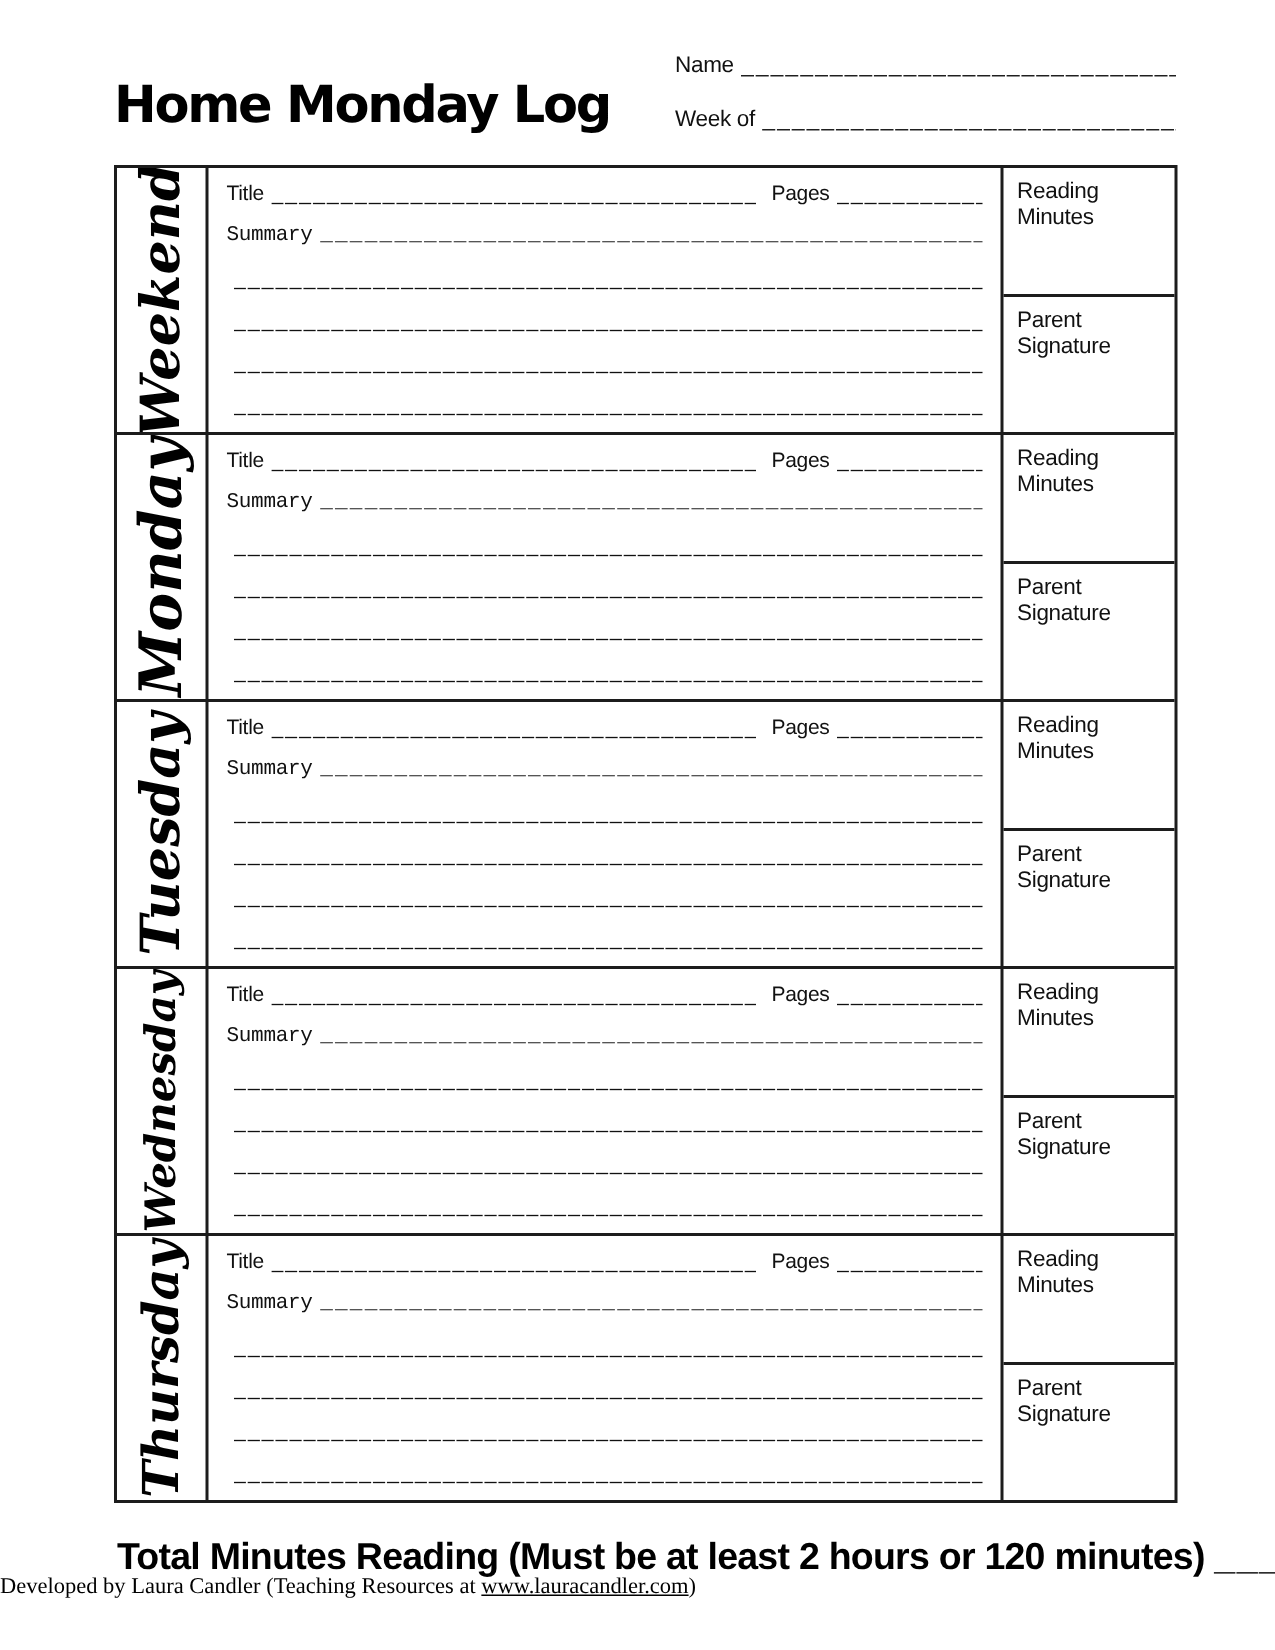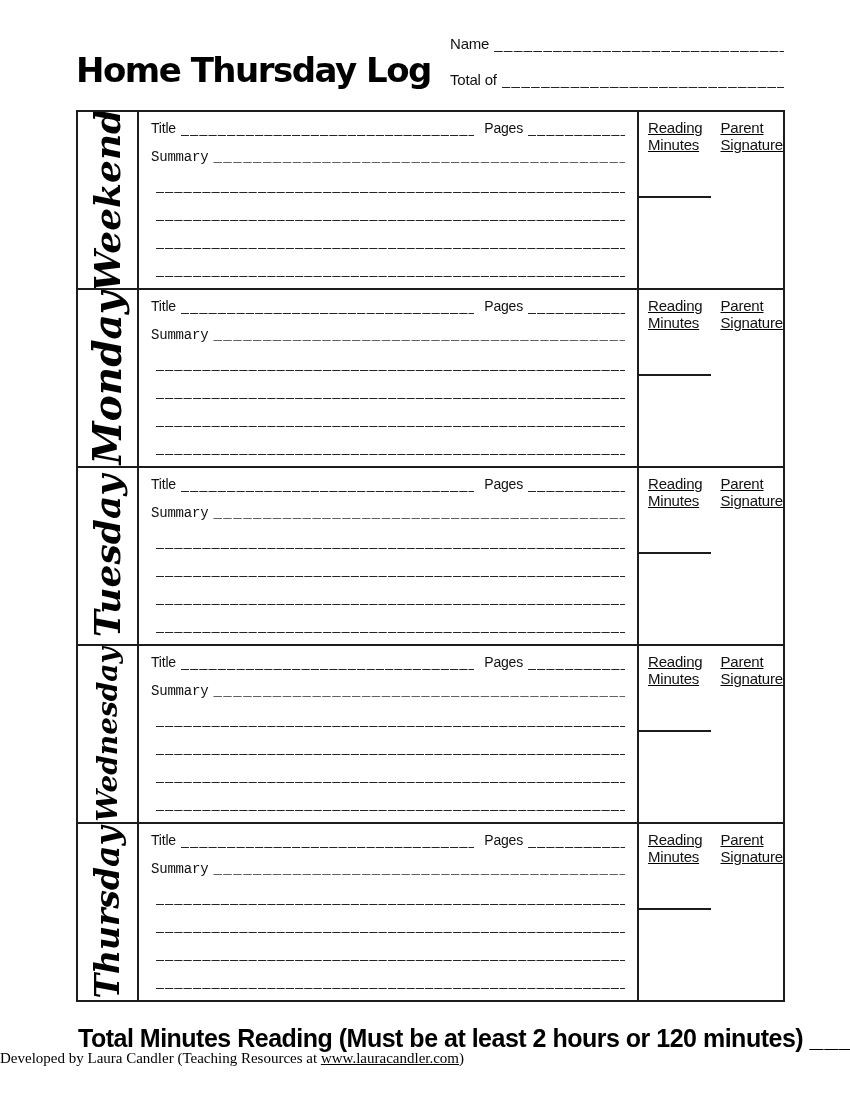--- a/index.html
+++ b/index.html
@@ -55,22 +55,22 @@
     flex:1 1 0;min-width:0;padding:0 12px;box-sizing:border-box;
     font-size:14px;letter-spacing:-0.2px;color:#111;
   }
   .line{display:flex;align-items:baseline;line-height:19px;}
   .title-line{margin-top:7px;}
   .summary-line{margin-top:10px;font-family:Liberation Mono, monospace;}
   .rule{margin-top:9px;}
   .pages-lbl{margin-left:10px;flex:none;text-align:center;}
   .pages-fill{width:97px;flex:none;margin-left:5px;}
   .side-cell{
-    width:146px;flex:none;border-left:2px solid #1c1c1c;
-    display:flex;flex-direction:row;box-sizing:border-box;text-decoration:underline;
+    width:116px;flex:none;border-left:2px solid #1c1c1c;
+    display:flex;flex-direction:column;box-sizing:border-box;
   }
   .side-top{
     height:49%;box-sizing:border-box;border-bottom:2px solid #1c1c1c;
     padding:7px 9px;font-size:15px;letter-spacing:-0.2px;color:#111;
   }
   .side-bottom{flex:1;padding:7px 9px;font-size:15px;letter-spacing:-0.2px;color:#111;}
   
   .footer-total{
     position:absolute;left:0;top:1024px;width:850px;box-sizing:border-box;
     padding-left:78px;text-align:center;
@@ -80,28 +80,28 @@
   .footer-total .total-fill{letter-spacing:1px;}
   .footer-credit{
     position:absolute;left:0;top:1050px;width:850px;
     font-family:"Liberation Serif", serif;font-size:15px;color:#000;
   }
   .credit-link{text-decoration:underline;color:#000;}
 </style>
 </head>
 <body>
 
-<div class="doc-title">Home Thursday Log</div>
+<div class="doc-title">Home Monday Log</div>
 
 <div class="hdr-line hdr-name">
   <span class="lbl">Name</span>
   <span class="fill grow">____________________________________________________</span>
 </div>
 <div class="hdr-line hdr-week">
-  <span class="lbl">Total of</span>
+  <span class="lbl">Week of</span>
   <span class="fill grow">____________________________________________________</span>
 </div>
 
 <div class="logtable">
 
   <div class="row">
     <div class="day-cell">
       <span class="day-label">Weekend</span>
     </div>
     <div class="main-cell">

